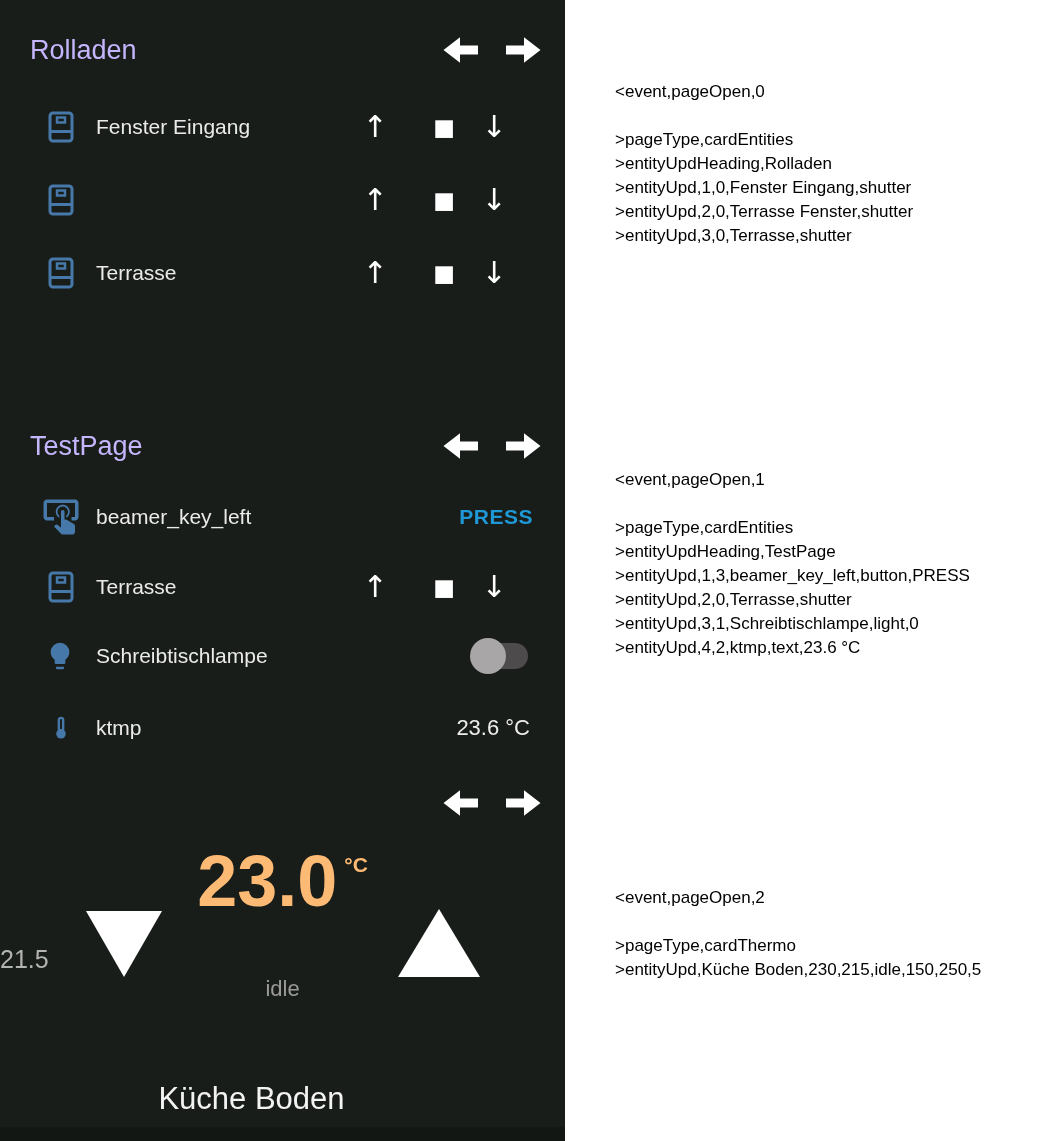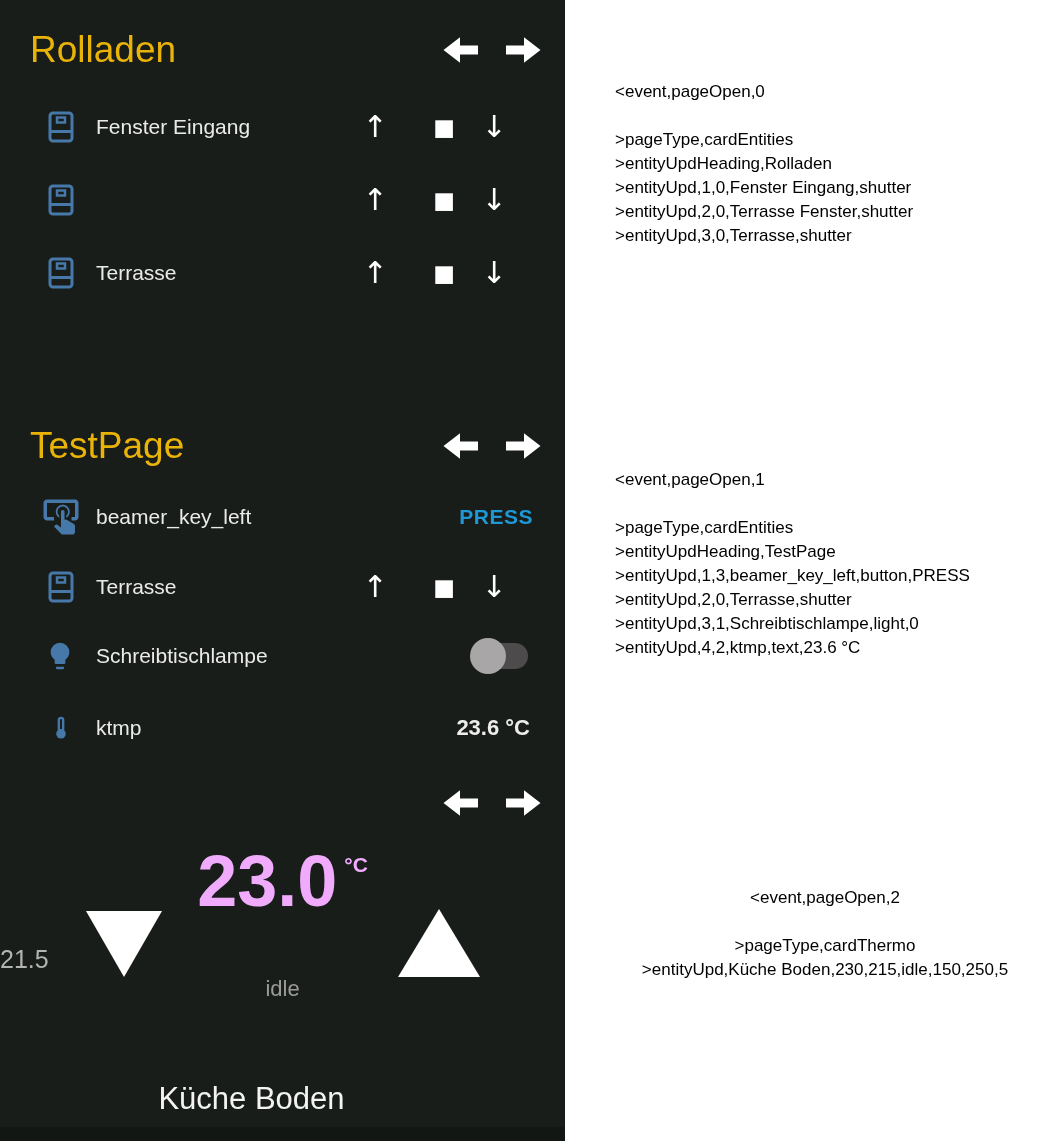--- a/index.html
+++ b/index.html
@@ -1,50 +1,50 @@
 <!DOCTYPE html>
 <html><head>
 <meta charset="utf-8">
 <style>
   html,body{margin:0;padding:0;background:#ffffff;}
   .canvas{position:relative;width:1045px;height:1141px;background:#ffffff;overflow:hidden;
           font-family:"Liberation Sans",sans-serif;}
   
   .panel{position:absolute;left:0;top:0;width:565px;height:1141px;background:#191d19;}
   .panel-bottom-strip{position:absolute;left:0;top:1127px;width:565px;height:14px;background:#131713;}
-  .heading{position:absolute;left:30px;margin:0;font-size:37px;font-weight:400;color:#eab308;line-height:40px;}
+  .heading{position:absolute;left:30px;margin:0;font-size:27px;font-weight:400;color:#c4b5fd;line-height:40px;}
   .nav{position:absolute;left:440px;width:104px;display:flex;justify-content:space-between;}
   .nav-btn{display:inline-block;width:40px;height:30px;cursor:pointer;}
   .row{position:absolute;left:0;width:565px;height:44px;}
   .eicon{position:absolute;top:50%;transform:translateY(-50%);line-height:0;}
   .elabel{position:absolute;left:96px;top:0;height:44px;line-height:44px;font-size:21px;color:#eaeaea;white-space:nowrap;}
   .glyph{position:absolute;top:0;width:34px;height:44px;line-height:44px;text-align:center;color:#ffffff;
          font-family:"DejaVu Sans",sans-serif;cursor:pointer;}
   .g-up{left:358px;font-size:30px;}
   .g-stop{left:427px;font-size:23px;}
   .g-down{left:477px;font-size:30px;}
   .press{position:absolute;right:32px;top:0;height:44px;line-height:44px;font-size:21px;font-weight:700;
          letter-spacing:.5px;color:#1e98d6;cursor:pointer;}
-  .value{position:absolute;right:35px;top:0;height:44px;line-height:44px;font-size:22px;color:#ededed;font-weight:bold;}
+  .value{position:absolute;right:35px;top:0;height:44px;line-height:44px;font-size:22px;color:#ededed;}
   
   .toggle{position:absolute;left:470px;top:50%;transform:translateY(-50%);width:58px;height:38px;cursor:pointer;}
   .toggle .track{position:absolute;left:2px;top:6px;width:56px;height:26px;border-radius:13px;background:#4e4b4c;}
   .toggle .knob{position:absolute;left:0;top:1px;width:36px;height:36px;border-radius:50%;background:#a9a6a7;}
   
-  .temp-wrap{position:absolute;left:0;top:845px;width:565px;text-align:center;color:#f0abfc;}
+  .temp-wrap{position:absolute;left:0;top:845px;width:565px;text-align:center;color:#fdba74;}
   .big-temp{font-size:72px;font-weight:700;line-height:1;}
   .temp-unit{display:inline-block;position:relative;top:-34px;margin-left:7px;font-size:21px;font-weight:700;}
   .tri-btn{position:absolute;line-height:0;cursor:pointer;}
   .setpoint{position:absolute;left:0;top:944px;width:565px;text-align:left;font-size:25px;line-height:30px;color:#b3b3b3;}
   .hvac-state{position:absolute;left:0;top:976px;width:565px;text-align:center;font-size:22px;line-height:26px;color:#9a9a9a;}
   .thermo-name{position:absolute;left:0;top:1080px;width:503px;text-align:center;font-size:31px;line-height:38px;color:#f3f3f3;}
   
   .proto{position:absolute;left:615px;width:420px;color:#000;font-family:"Liberation Sans",sans-serif;
          font-size:17px;line-height:24px;font-weight:400;white-space:pre-wrap;}
-  .p0{top:80px;} .p1{top:468px;} .p2{top:886px;text-align:center;}
+  .p0{top:80px;} .p1{top:468px;} .p2{top:886px;}
 </style>
 </head>
 <body>
 
 <div class="canvas">
 
   <div class="panel">
 
     <h2 class="heading" style="top:30px">Rolladen</h2>
     <div class="nav" style="top:35px">

